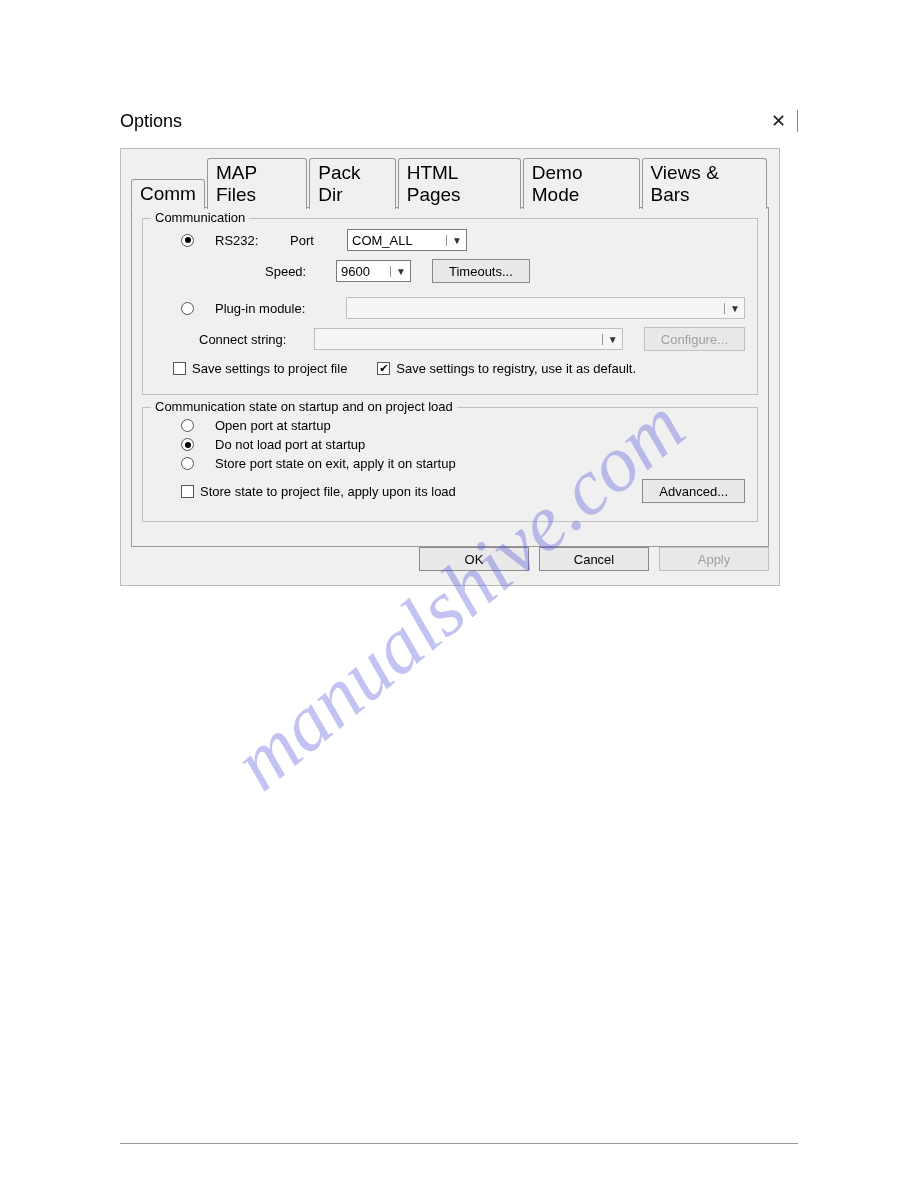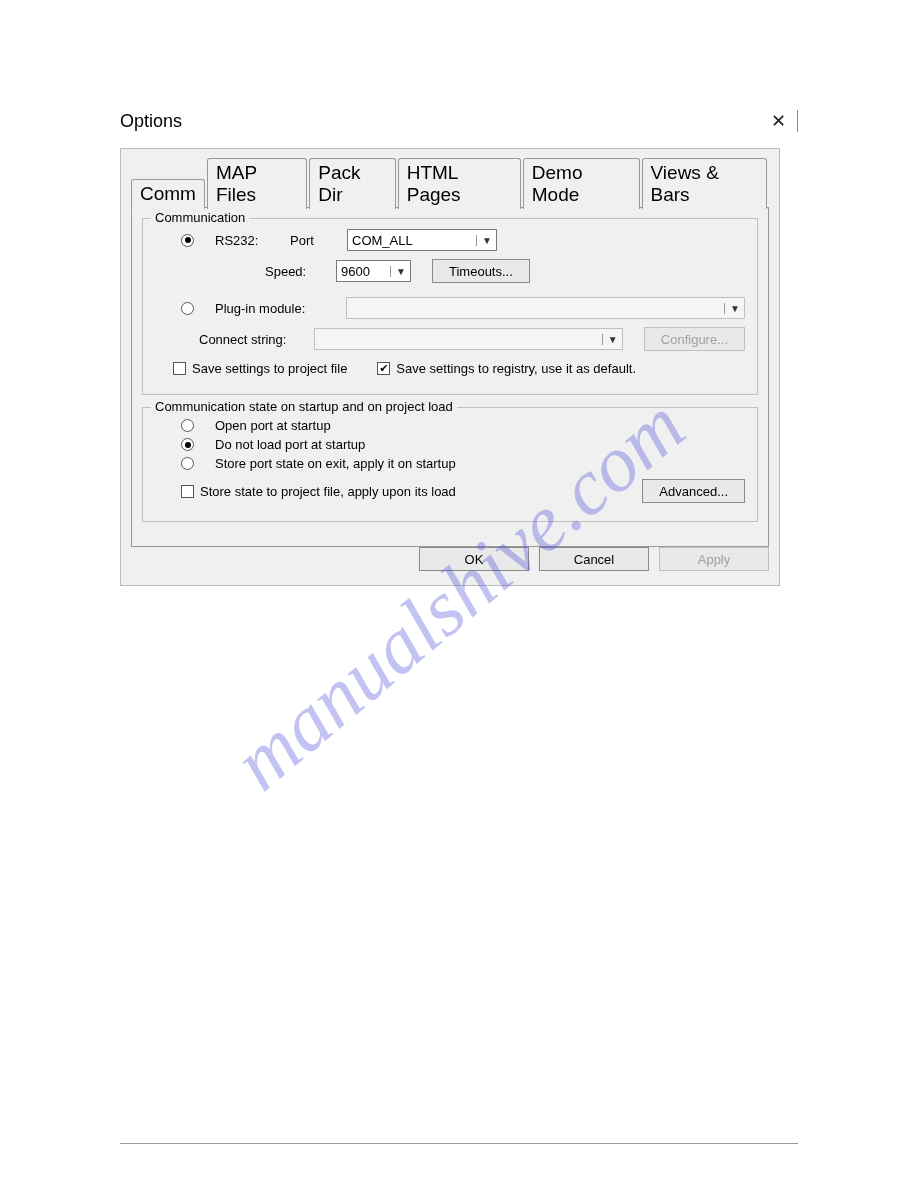--- a/index.html
+++ b/index.html
@@ -222,21 +222,21 @@
 
       <div class="group">
         <span class="group-title">Communication</span>
 
         <div class="row indent">
           <span class="radio">
               <span class="dot"></span>
             </span>
           <label class="lbl" style="width:54px">RS232:</label>
           <label class="lbl" style="width:36px">Port</label>
-          <div class="combo" style="width:150px">
+          <div class="combo" style="width:120px">
             <span>COM_ALL</span>
             <span class="caret">▼</span>
           </div>
         </div>
 
         <div class="row indent2">
           <label class="lbl" style="width:50px">Speed:</label>
           <div class="combo" style="width:75px">
             <span>9600</span>
             <span class="caret">▼</span>

